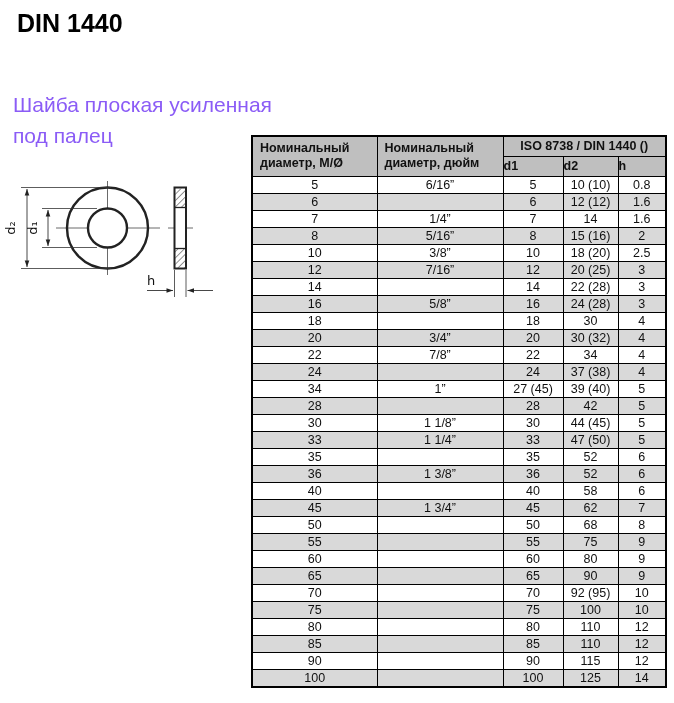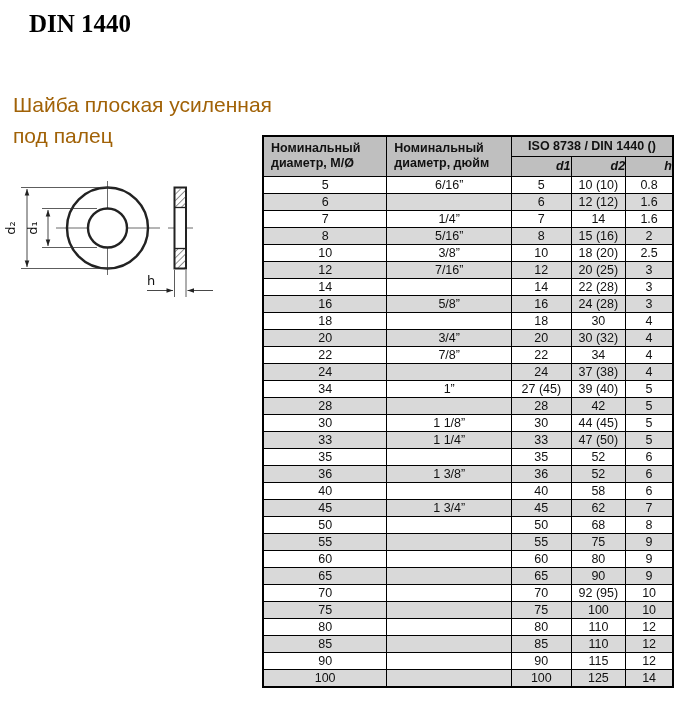--- a/index.html
+++ b/index.html
@@ -1,36 +1,36 @@
 <!DOCTYPE html>
 <html style="--header-bg: #bfbfbf; --stripe-bg: #d9d9d9; --table-border: #000000; --text: #1b1b1b;"><head>
 <meta charset="utf-8">
 <style>
   * { margin:0; padding:0; box-sizing:border-box; }
   html, body { background:#fff; }
   body { font-family:"Liberation Sans", sans-serif; color:#1b1b1b; }
   .page { position:relative; width:674px; height:703px; background:#fff; overflow:hidden; }
 
-  .standards { position:absolute; left:29px; top:7px;font-family:Liberation Serif, serif; }
+  .standards { position:absolute; left:17px; top:7px; }
   .standards div { font-size:25px; font-weight:bold; line-height:33px; color:#000; }
 
   .product-name { position:absolute; left:13px; top:89px; }
-  .product-name div { font-size:21px; line-height:31px; color:#a16207; }
+  .product-name div { font-size:21px; line-height:31px; color:#8b5cf6; }
 
   .diagram { position:absolute; left:0px; top:178px; }
 
-  .dim-table { position:absolute; left:262px; top:135px; border-collapse:collapse;
+  .dim-table { position:absolute; left:251px; top:135px; border-collapse:collapse;
                table-layout:fixed; border:2px solid var(--table-border,#000); }
   .dim-table th, .dim-table td { border:1px solid var(--table-border,#000);
                font-size:12.5px; color:#111; padding:0; overflow:hidden; }
   .dim-table thead th { background:var(--header-bg,#bfbfbf); font-weight:bold; }
   .dim-table th.left { text-align:left; padding:1px 2px 1px 7px; line-height:15px;
                white-space:normal; height:40px; }
   .dim-table th.group { height:19px; white-space:nowrap; }
-  .dim-table th.sub { height:19px; text-align:right;font-style:italic; }
+  .dim-table th.sub { height:19px; text-align:left; }
   .dim-table tbody td { text-align:center; height:16px; line-height:16px;
                background:#fff; white-space:nowrap; }
   .dim-table tbody tr.stripe td { background:var(--stripe-bg,#d9d9d9); }
 </style>
 </head>
 <body>
 
 <div class="page">
 
   <div class="standards">

